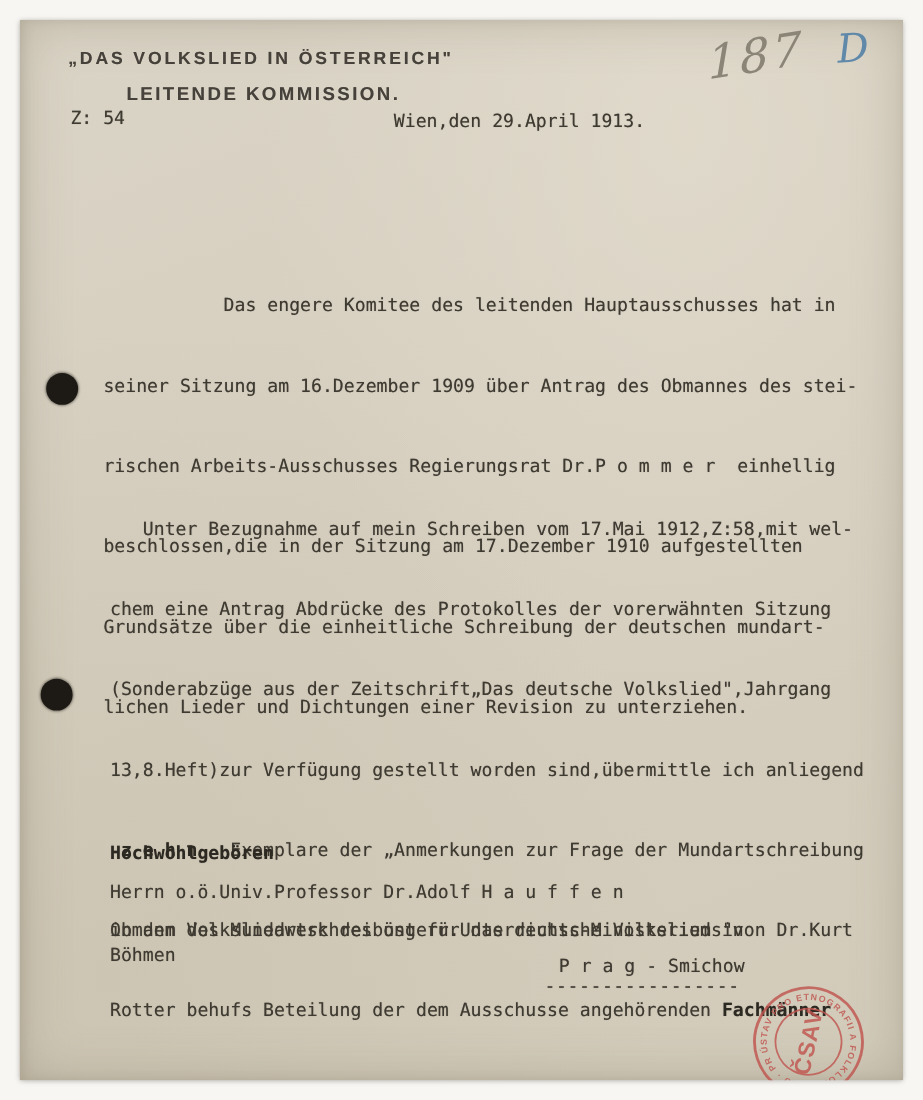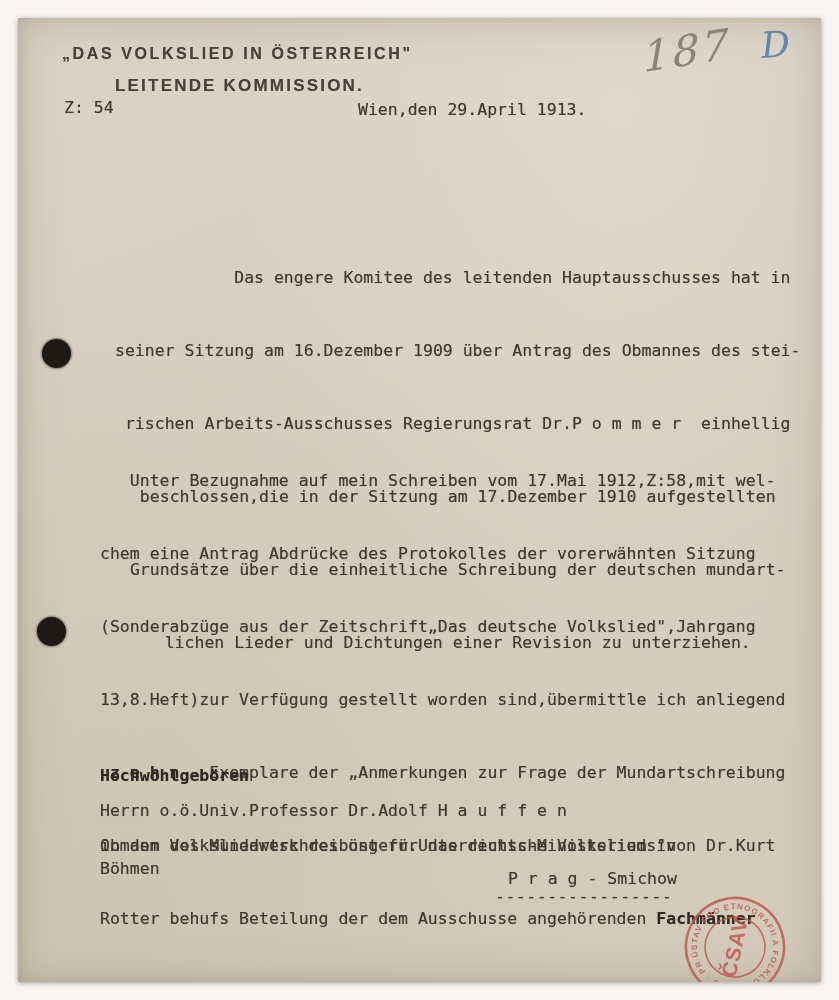--- a/index.html
+++ b/index.html
@@ -60,21 +60,21 @@
   <div class="abs letterhead sub" style="left:97px;top:58px;">LEITENDE KOMMISSION.</div>
   <div class="abs tw" style="left:46px;top:80px;">Z: 54</div>
   <div class="abs tw" style="left:340px;top:82px;">Wien,den 29.April 1913.</div>
 
   <div class="abs hand-pencil" style="left:625px;top:8px;">187</div>
   <div class="abs hand-blue" style="left:743px;top:6px;">D</div>
 
   <div class="punch" style="left:24px;top:321px;"></div>
   <div class="punch" style="left:19px;top:599px;"></div>
 
-  <div class="abs tw" style="left:97px;top:204px;text-align:center;">
+  <div class="abs tw" style="left:76px;top:204px;">
     <div class="line">           Das engere Komitee des leitenden Hauptausschusses hat in</div>
     <div class="line">seiner Sitzung am 16.Dezember 1909 über Antrag des Obmannes des stei-</div>
     <div class="line">rischen Arbeits-Ausschusses Regierungsrat Dr.P o m m e r  einhellig</div>
     <div class="line">beschlossen,die in der Sitzung am 17.Dezember 1910 aufgestellten</div>
     <div class="line">Grundsätze über die einheitliche Schreibung der deutschen mundart-</div>
     <div class="line">lichen Lieder und Dichtungen einer Revision zu unterziehen.</div>
   </div>
 
   <div class="abs tw" style="left:82px;top:407px;">
     <div class="line">   Unter Bezugnahme auf mein Schreiben vom 17.Mai 1912,Z:58,mit wel-</div>

